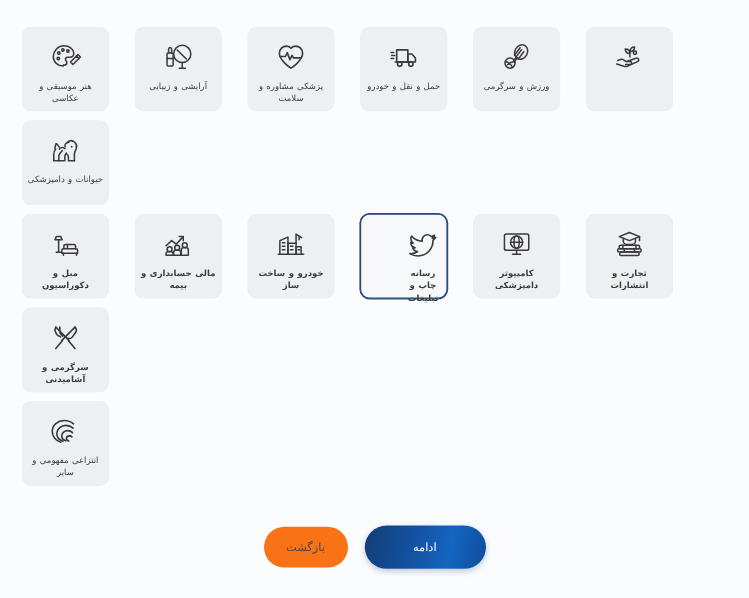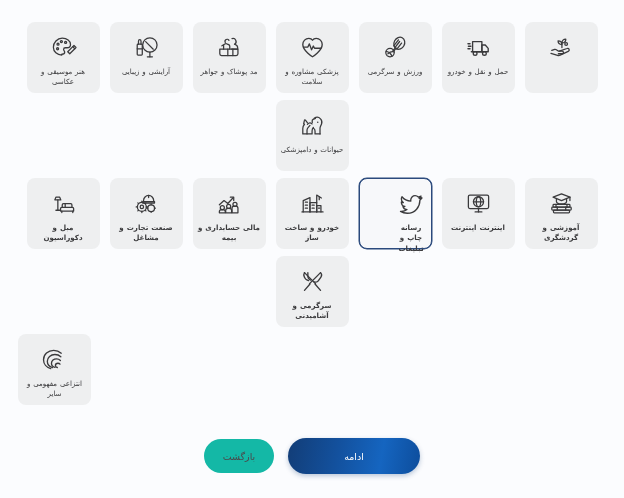--- a/index.html
+++ b/index.html
@@ -27,22 +27,22 @@
     position: absolute;
     top: 22px;
     left: 18px;
     right: 18px;
     width: 588px;
   }
   .grid {
     display: flex;
     flex-wrap: wrap;
     flex-direction: row-reverse;
-    gap: 7px 10px;
-    justify-content: center;
+    gap: 7px 21px;
+    justify-content: flex-start;
   }
 
   .tile {
     width: 73px;
     height: 71px;
     background: #eeeff0;
     border-radius: 8px;
     border: 1px solid transparent;
     display: flex;
     flex-direction: column;
@@ -113,25 +113,25 @@
     font-family: "DejaVu Sans", "Liberation Sans", sans-serif;
     font-size: 9.5px;
     cursor: pointer;
     display: flex;
     align-items: center;
     justify-content: center;
   }
   .btn-back {
     width: 70px;
     height: 34px;
-    background: #14b8a6;
+    background: #f97316;
     color: #4a4a4c;
   }
   .btn-continue {
-    width: 132px;
+    width: 101px;
     height: 36px;
     background: linear-gradient(100deg, #123d77 0%, #13519e 38%, #1565c0 70%, #0d4d9c 100%);
     color: #ffffff;
     box-shadow: 0 2px 5px rgba(18,61,119,0.28);
   }
 </style>
 </head>
 <body>
 
 <div class="page">
@@ -161,67 +161,52 @@
               <rect x="5" y="12" width="6" height="13" rx="1"></rect>
               <path d="M6.5 12V8.5c0-1 .7-1.8 1.5-1.8s1.5.8 1.5 1.8V12"></path>
               <path d="M5 17.5h6"></path>
               <path d="M15 9l9 9"></path>
             </svg>
           </span>
           <span class="tile-label">آرایشی و زیبایی</span>
         </div>
         <div class="tile">
           <span class="tile-icon">
-            <svg viewBox="0 0 32 32" fill="none" stroke="currentColor" stroke-width="1.5" stroke-linecap="round" stroke-linejoin="round">
-              <path d="M19 5.5c1.8-.6 3.6.2 4.4 1.8.9 1.8.2 3.9-1.5 4.9"></path>
-              <path d="M22.5 12.3c1.9.6 3.2 2.3 3.2 4.3v1.2h-7.3"></path>
-              <path d="M7 14l3.5-2.2c.7-.4 1.5-.5 2.2-.2l2.3.9c.8.3 1.3 1.1 1.3 2v3.3"></path>
-              <path d="M4.5 18h21.5v5.5c0 1.1-.9 2-2 2H6.5c-1.1 0-2-.9-2-2z"></path>
-              <path d="M9 18v-4.5"></path>
-              <path d="M14 25.5v-7.5"></path>
-              <path d="M20 25.5V18"></path>
-              <path d="M11 10c-.6-1.2-.2-2.7 1-3.4 1.2-.7 2.7-.3 3.4.9"></path>
-            </svg>
-          </span>
-          <span class="tile-label">مد پوشاک و جواهر</span>
-        </div>
-        <div class="tile">
-          <span class="tile-icon">
             <svg viewBox="0 0 32 32" fill="none" stroke="currentColor" stroke-width="1.6" stroke-linecap="round" stroke-linejoin="round">
               <path d="M16 27S4.5 19.8 4.5 12.4C4.5 8.3 7.7 5.2 11.6 5.2c2 0 3.6.9 4.4 2.2.8-1.3 2.4-2.2 4.4-2.2 3.9 0 7.1 3.1 7.1 7.2C27.5 19.8 16 27 16 27z"></path>
               <path d="M5.5 15.5h5l1.8-3.8 2.6 7 2.1-4.4 1.4 2.6h7.5"></path>
             </svg>
           </span>
           <span class="tile-label">پزشکی مشاوره و سلامت</span>
-        </div>
-        <div class="tile">
-          <span class="tile-icon">
-            <svg viewBox="0 0 32 32" fill="none" stroke="currentColor" stroke-width="1.5" stroke-linecap="round" stroke-linejoin="round">
-              <ellipse cx="20.5" cy="11" rx="6.2" ry="7.4" transform="rotate(28 20.5 11)"></ellipse>
-              <path d="M16.8 16.7l-2.6 3.2"></path>
-              <path d="M15.3 16.1l5.6-7.2M17.6 18l5.6-7.2M13.9 14.1l5.6-7.2"></path>
-              <circle cx="9.5" cy="22" r="5"></circle>
-              <path d="M5 20.5c2.5.6 5.5 2.6 7 5.8M14.3 21.2c-2.4-.5-5.3.3-7.4 2.4"></path>
-              <path d="M13 19.6l2-2.3"></path>
-            </svg>
-          </span>
-          <span class="tile-label">ورزش و سرگرمی</span>
         </div>
         <div class="tile">
           <span class="tile-icon">
             <svg viewBox="0 0 32 32" fill="none" stroke="currentColor" stroke-width="1.6" stroke-linecap="round" stroke-linejoin="round">
               <path d="M9 9h11v12H9z"></path>
               <path d="M20 13h4l3.5 4v4H20z"></path>
               <circle cx="12" cy="23" r="2.2"></circle>
               <circle cx="23" cy="23" r="2.2"></circle>
               <path d="M9 21H7.5M14.2 21h6.6"></path>
               <path d="M6 11.5h-2.5M7 14.5H4M6 17.5H3.5"></path>
             </svg>
           </span>
           <span class="tile-label">حمل و نقل و خودرو</span>
+        </div>
+        <div class="tile">
+          <span class="tile-icon">
+            <svg viewBox="0 0 32 32" fill="none" stroke="currentColor" stroke-width="1.5" stroke-linecap="round" stroke-linejoin="round">
+              <ellipse cx="20.5" cy="11" rx="6.2" ry="7.4" transform="rotate(28 20.5 11)"></ellipse>
+              <path d="M16.8 16.7l-2.6 3.2"></path>
+              <path d="M15.3 16.1l5.6-7.2M17.6 18l5.6-7.2M13.9 14.1l5.6-7.2"></path>
+              <circle cx="9.5" cy="22" r="5"></circle>
+              <path d="M5 20.5c2.5.6 5.5 2.6 7 5.8M14.3 21.2c-2.4-.5-5.3.3-7.4 2.4"></path>
+              <path d="M13 19.6l2-2.3"></path>
+            </svg>
+          </span>
+          <span class="tile-label">ورزش و سرگرمی</span>
         </div>
         <div class="tile">
           <span class="tile-icon">
             <svg viewBox="0 0 32 32" fill="none" stroke="currentColor" stroke-width="1.5" stroke-linecap="round" stroke-linejoin="round">
               <path d="M16.5 16V9.5"></path>
               <path d="M16.5 12.5c-2.8 0-4.6-1.7-4.6-4.4 2.8 0 4.6 1.7 4.6 4.4z"></path>
               <path d="M16.5 10.5c0-2.7 1.8-4.4 4.6-4.4 0 2.7-1.8 4.4-4.6 4.4z"></path>
               <circle cx="21.5" cy="11.8" r="1.6"></circle>
               <path d="M4.5 19.5l3.4-1.2c.7-.2 1.4-.1 2 .3l2.6 1.8h4.2c.9 0 1.6.7 1.6 1.5s-.7 1.5-1.6 1.5h-4.4"></path>
               <path d="M13.5 20.4l9-3.2c1-.4 2.1.1 2.5 1 .4 1-.1 2-1 2.4l-9.6 4.4c-1 .5-2.1.6-3.1.3l-7.8-2.4"></path>
@@ -255,35 +240,20 @@
               <path d="M14.5 20.5v-2.8c0-.8.7-1.5 1.5-1.5h8.5c.8 0 1.5.7 1.5 1.5v2.8"></path>
               <path d="M18 20.3v-3.8"></path>
               <path d="M14 25v1.8M27 25v1.8"></path>
             </svg>
           </span>
           <span class="tile-label">مبل و دکوراسیون</span>
         </div>
         <div class="tile">
           <span class="tile-icon">
             <svg viewBox="0 0 32 32" fill="none" stroke="currentColor" stroke-width="1.5" stroke-linecap="round" stroke-linejoin="round">
-              <path d="M12.5 12.5c0-3.3 2.7-6 6-6s6 2.7 6 6v1.2H12.5z"></path>
-              <path d="M11.5 13.7h14v1.8h-14z"></path>
-              <path d="M18.5 6.5v2.4"></path>
-              <circle cx="10.5" cy="20" r="5.3"></circle>
-              <path d="M10.5 14.7v-1.4M10.5 26.7v-1.4M5.2 20H3.8M17.2 20h-1.4M6.7 16.2l-1-1M15.3 24.8l-1-1M6.7 23.8l-1 1M15.3 15.2l-1 1"></path>
-              <circle cx="10.5" cy="20" r="2"></circle>
-              <circle cx="21.5" cy="21.5" r="4"></circle>
-              <path d="M21.5 17.5v-1M21.5 26.5v-1M25.5 21.5h1M16.5 21.5h1"></path>
-            </svg>
-          </span>
-          <span class="tile-label">صنعت تجارت و مشاغل</span>
-        </div>
-        <div class="tile">
-          <span class="tile-icon">
-            <svg viewBox="0 0 32 32" fill="none" stroke="currentColor" stroke-width="1.5" stroke-linecap="round" stroke-linejoin="round">
               <path d="M4 17.5l5.5-5 4.5 3.5 6-6.5"></path>
               <path d="M17 8.5h4v4"></path>
               <circle cx="7.5" cy="21" r="2.4"></circle>
               <path d="M4 27v-1.6c0-1.2 1.5-2.2 3.5-2.2s3.5 1 3.5 2.2V27z"></path>
               <circle cx="15" cy="19.5" r="2.4"></circle>
               <path d="M11.5 27v-3.1c0-1.2 1.5-2.2 3.5-2.2s3.5 1 3.5 2.2V27z"></path>
               <circle cx="22.5" cy="17" r="2.4"></circle>
               <path d="M19 27v-5.6c0-1.2 1.5-2.2 3.5-2.2s3.5 1 3.5 2.2V27z"></path>
             </svg>
           </span>
@@ -315,35 +285,35 @@
           <span class="tile-icon">
             <svg viewBox="0 0 32 32" fill="none" stroke="currentColor" stroke-width="1.5" stroke-linecap="round" stroke-linejoin="round">
               <rect x="4" y="6" width="24" height="16" rx="1.8"></rect>
               <path d="M12 26h8"></path>
               <path d="M16 22v4"></path>
               <circle cx="16" cy="14" r="6"></circle>
               <path d="M10 14h12"></path>
               <ellipse cx="16" cy="14" rx="2.6" ry="6"></ellipse>
             </svg>
           </span>
-          <span class="tile-label">اینترنت اینترنت</span>
+          <span class="tile-label">کامپیوتر دامپزشکی</span>
         </div>
         <div class="tile">
           <span class="tile-icon">
             <svg viewBox="0 0 32 32" fill="none" stroke="currentColor" stroke-width="1.5" stroke-linecap="round" stroke-linejoin="round">
               <path d="M16 4.5L26 8.5 16 12.5 6 8.5z"></path>
               <path d="M10 10.3v3.2c0 1.6 2.7 2.9 6 2.9s6-1.3 6-2.9v-3.2"></path>
               <path d="M26 8.5v4"></path>
               <rect x="6" y="17" width="20" height="3.4" rx="1"></rect>
               <rect x="4.5" y="20.4" width="23" height="3.4" rx="1"></rect>
               <rect x="6.5" y="23.8" width="19" height="3.4" rx="1"></rect>
               <path d="M9.5 17v3.4M22.5 17v3.4M11 20.4v3.4M21 20.4v3.4"></path>
             </svg>
           </span>
-          <span class="tile-label">آموزشی و گردشگری</span>
+          <span class="tile-label">تجارت و انتشارات</span>
         </div>
         <div class="tile">
           <span class="tile-icon">
             <svg viewBox="0 0 32 32" fill="none" stroke="currentColor" stroke-width="1.6" stroke-linecap="round" stroke-linejoin="round">
               <path d="M6.5 5.5l13 13"></path>
               <path d="M10.5 5.5v4.3c0 1.2.5 2.3 1.4 3.1l1.6 1.4"></path>
               <path d="M6.5 5.5c-.9 1.5-1 3.4-.2 5l.7 1.4c.5 1 1.3 1.8 2.3 2.2l2 .9"></path>
               <path d="M25.5 5.5L12.5 18.5"></path>
               <path d="M25.5 5.5c1.4 1.4 1.6 3.6.5 5.2l-3.2 4.6c-.7 1-1.9 1.5-3.1 1.4l-1.9-.2"></path>
               <path d="M19 19l6.5 7.5"></path>

